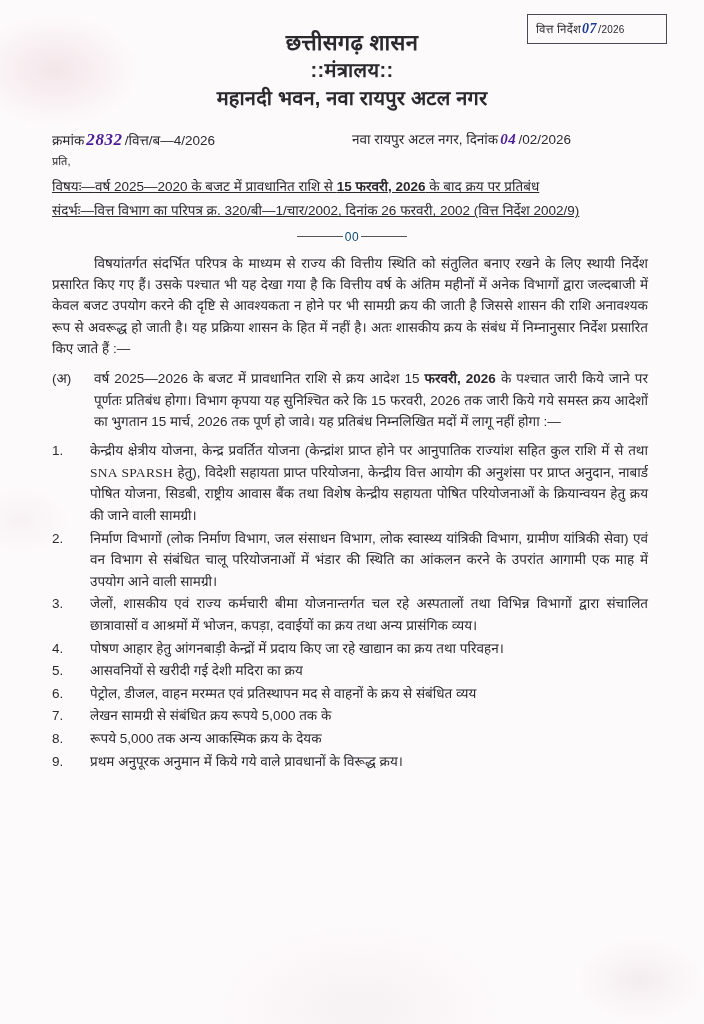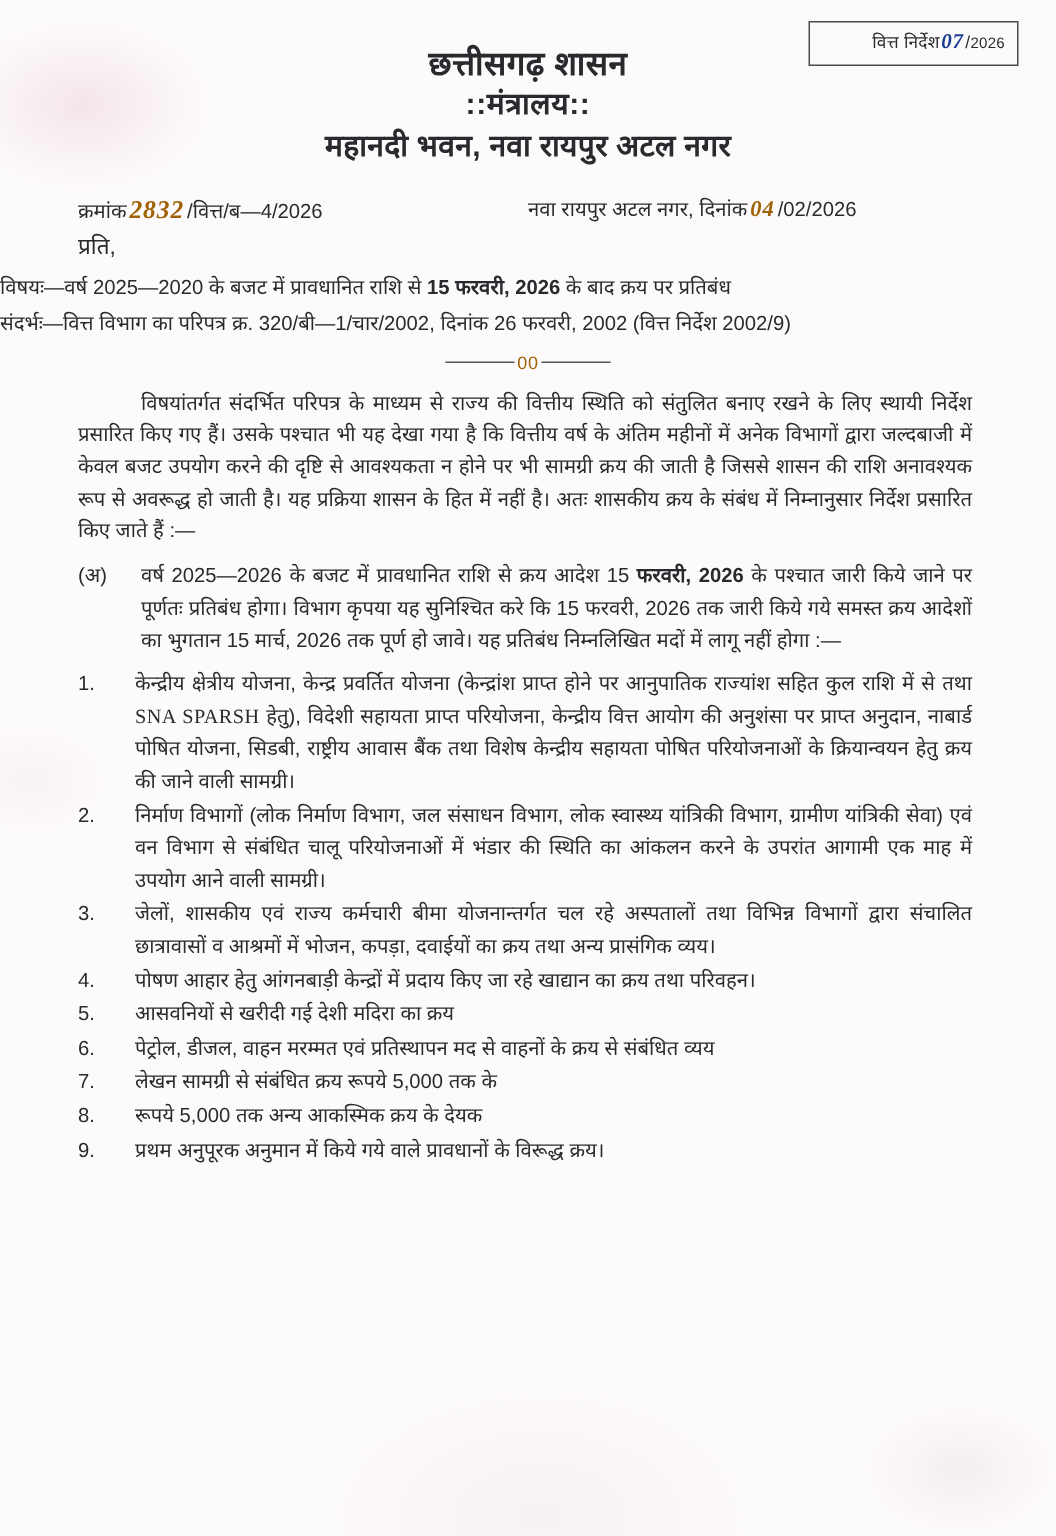--- a/index.html
+++ b/index.html
@@ -40,26 +40,25 @@
 
   
   .stamp-box {
     position: absolute;
     top: 14px;
     left: 527px;
     width: 140px;
     border: 1.6px solid #4a4a52;
     padding: 6px 8px 7px 8px;
     box-sizing: border-box;
-    text-align: right;
+    text-align: left;
     font-size: 11.5px;
     letter-spacing: .2px;
     white-space: nowrap;
     line-height: 1.1;
-    margin-left: 12px;
   }
   .stamp-box .hand {
     font-family: "Liberation Serif", "DejaVu Serif", serif;
     color: #1b3b8f;
     font-weight: 700;
     font-style: italic;
     font-size: 14px;
     letter-spacing: .5px;
     padding: 0 1px;
   }
@@ -113,50 +112,52 @@
   }
   .ref-right {
     position: absolute;
     left: 320px;
     top: 0;
     white-space: nowrap;
     margin-left: 32px;
   }
   .hand-num {
     font-family: "Liberation Serif", "DejaVu Serif", serif;
-    color: #a16207;
+    color: #4c1d95;
     font-weight: 700;
     font-style: italic;
     font-size: 17px;
     letter-spacing: .6px;
     padding: 0 2px;
   }
   .hand-num.sm { font-size: 15px; }
 
   .prati {
     margin-top: 3px;
     margin-left: 52px;
-    font-size: 15px;
+    font-size: 11px;
   }
 
   
   .recipients {
     margin-top: 2px;
     margin-left: 92px;
     font-size: 13.5px;
     line-height: 1.52;
   }
   .recipients div { white-space: nowrap; }
 
   
   .kv-block {
     margin-top: 9px;
+    margin-left: 52px;
     margin-right: 56px;
     font-size: 13.5px;
     line-height: 1.5;
+    text-decoration: underline;
   }
   .kv {
     display: flex;
     align-items: flex-start;
     margin-bottom: 4px;
   }
   .kv .k {
     flex: 0 0 auto;
     white-space: nowrap;
   }
@@ -164,21 +165,21 @@
     flex: 1 1 auto;
     text-align: justify;
   }
   .kv .v b { font-weight: 700; }
 
   
   .sep {
     margin-top: 8px;
     text-align: center;
     font-size: 12px;
-    color: #a16207;
+    color: #0c4a6e;
     letter-spacing: .5px;
   }
   .sep .rule {
     display: inline-block;
     width: 46px;
     height: 1px;
     background: #555;
     vertical-align: 4px;
     margin: 0 2px;
   }

